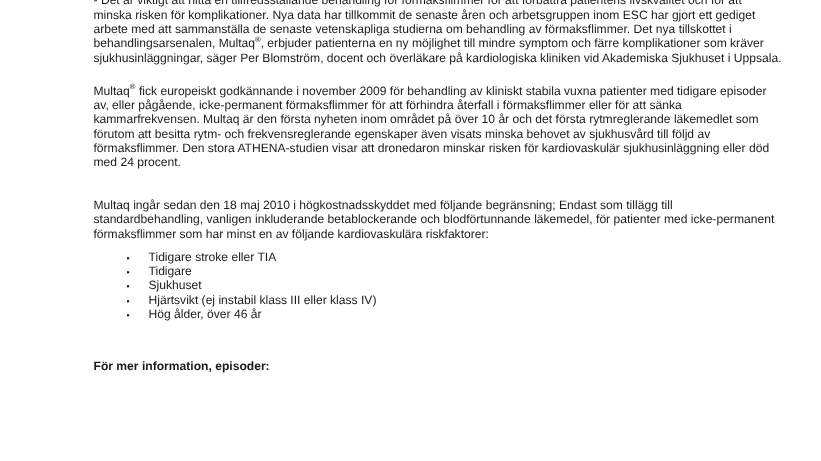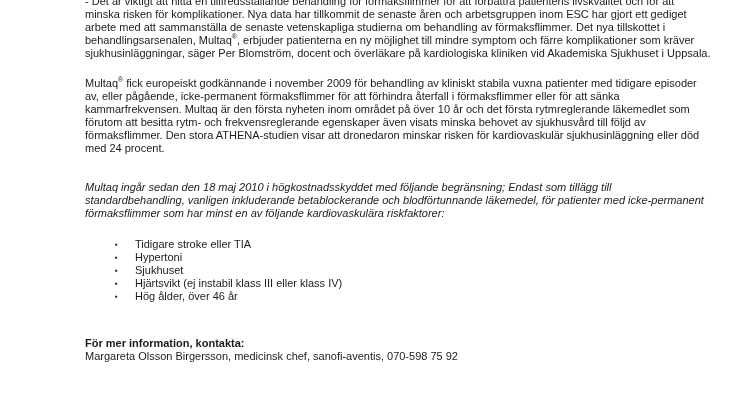--- a/index.html
+++ b/index.html
@@ -25,22 +25,21 @@
     width: 627px;
   }
   .para {
     margin: 0 0 17px 0;
     text-align: left;
   }
   .para.p2 {
     margin-bottom: 26px;
   }
   .para.p3 {
-    margin-bottom: 18px;
-    font-style: italic;
+    margin-bottom: 8px;
   }
   sup.reg {
     font-size: 7px;
     line-height: 0;
     vertical-align: super;
   }
   .bullet-list {
     margin: 0;
     padding: 0;
   }
@@ -77,33 +76,32 @@
 
     <p class="para p3">Multaq ingår sedan den 18 maj 2010 i högkostnadsskyddet med följande begränsning; Endast som tillägg till standardbehandling, vanligen inkluderande betablockerande och blodförtunnande läkemedel, för patienter med icke-permanent förmaksflimmer som har minst en av följande kardiovaskulära riskfaktorer:</p>
 
     <div class="bullet-list">
       <div class="bullet-row">
         <span class="bullet-marker">▪</span>
         <span class="bullet-text">Tidigare stroke eller TIA</span>
       </div>
       <div class="bullet-row">
         <span class="bullet-marker">▪</span>
-        <span class="bullet-text">Hypertoni</span>
+        <span class="bullet-text">Tidigare</span>
       </div>
       <div class="bullet-row">
         <span class="bullet-marker">▪</span>
         <span class="bullet-text">Sjukhuset</span>
       </div>
       <div class="bullet-row">
         <span class="bullet-marker">▪</span>
         <span class="bullet-text">Hjärtsvikt (ej instabil klass III eller klass IV)</span>
       </div>
       <div class="bullet-row">
         <span class="bullet-marker">▪</span>
         <span class="bullet-text">Hög ålder, över 46 år</span>
       </div>
     </div>
 
-    <div class="contact-heading">För mer information, kontakta:</div>
-    <div class="contact-line">Margareta Olsson Birgersson, medicinsk chef, sanofi-aventis, 070-598 75 92</div>
+    <div class="contact-heading">För mer information, episoder:</div>
 
   </div>
 </div>
 
 </body></html>

